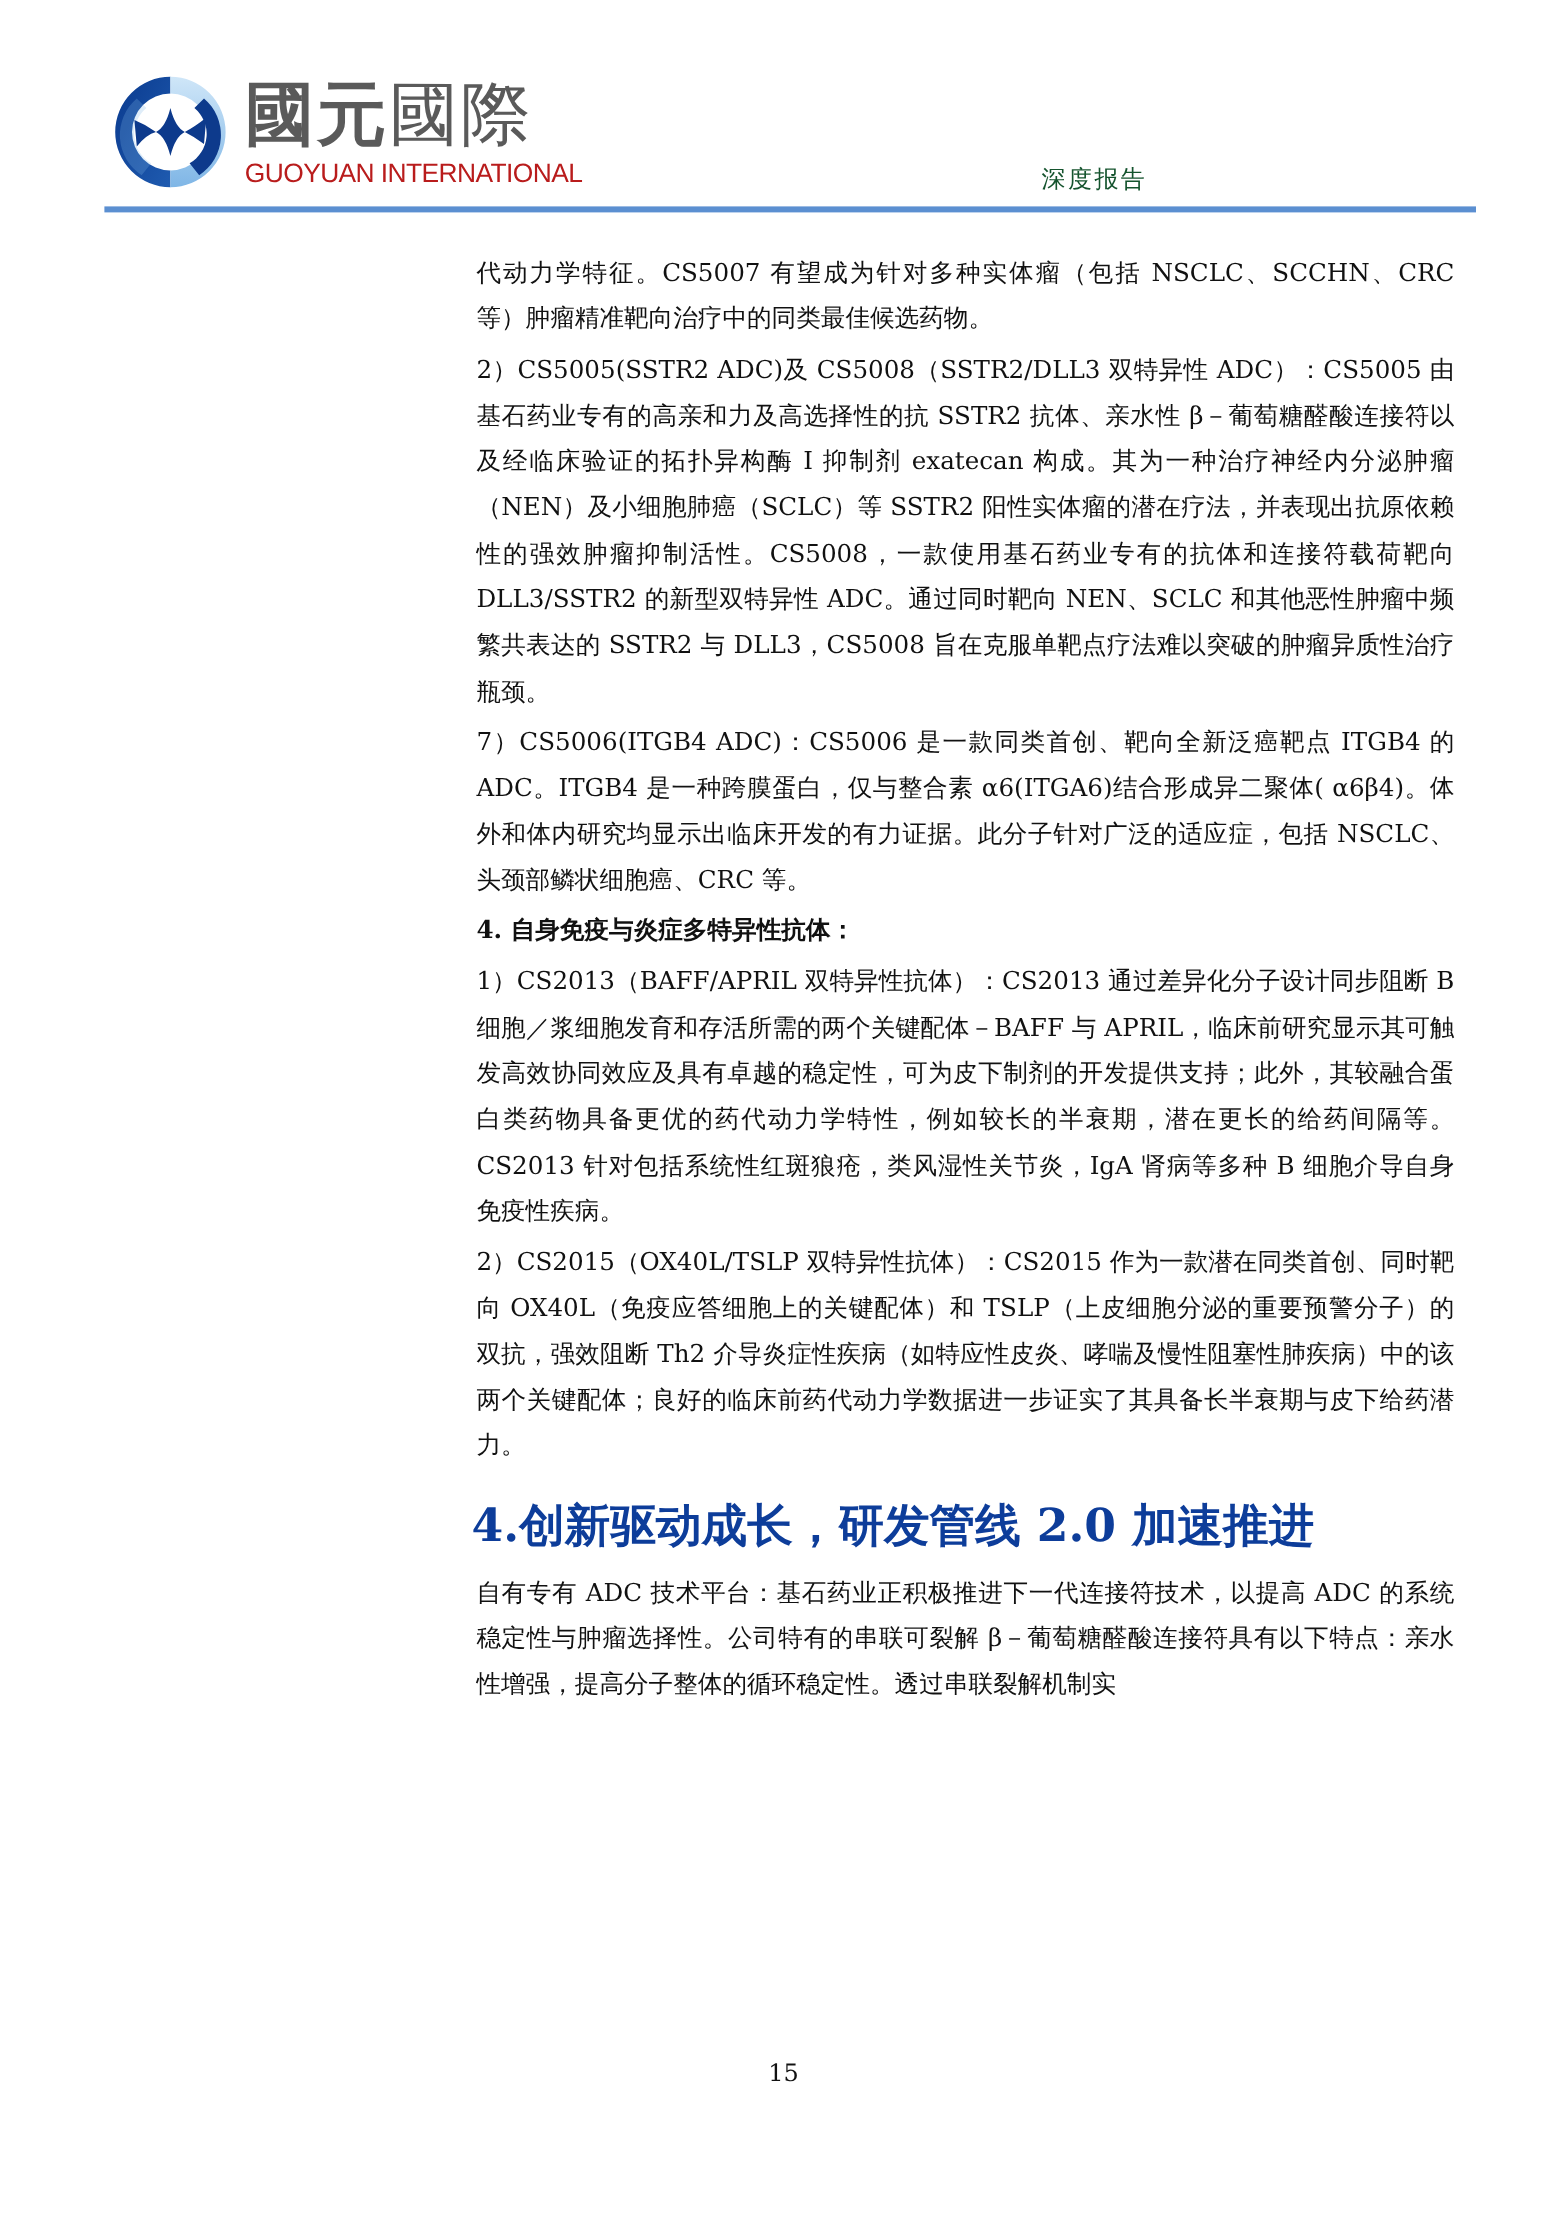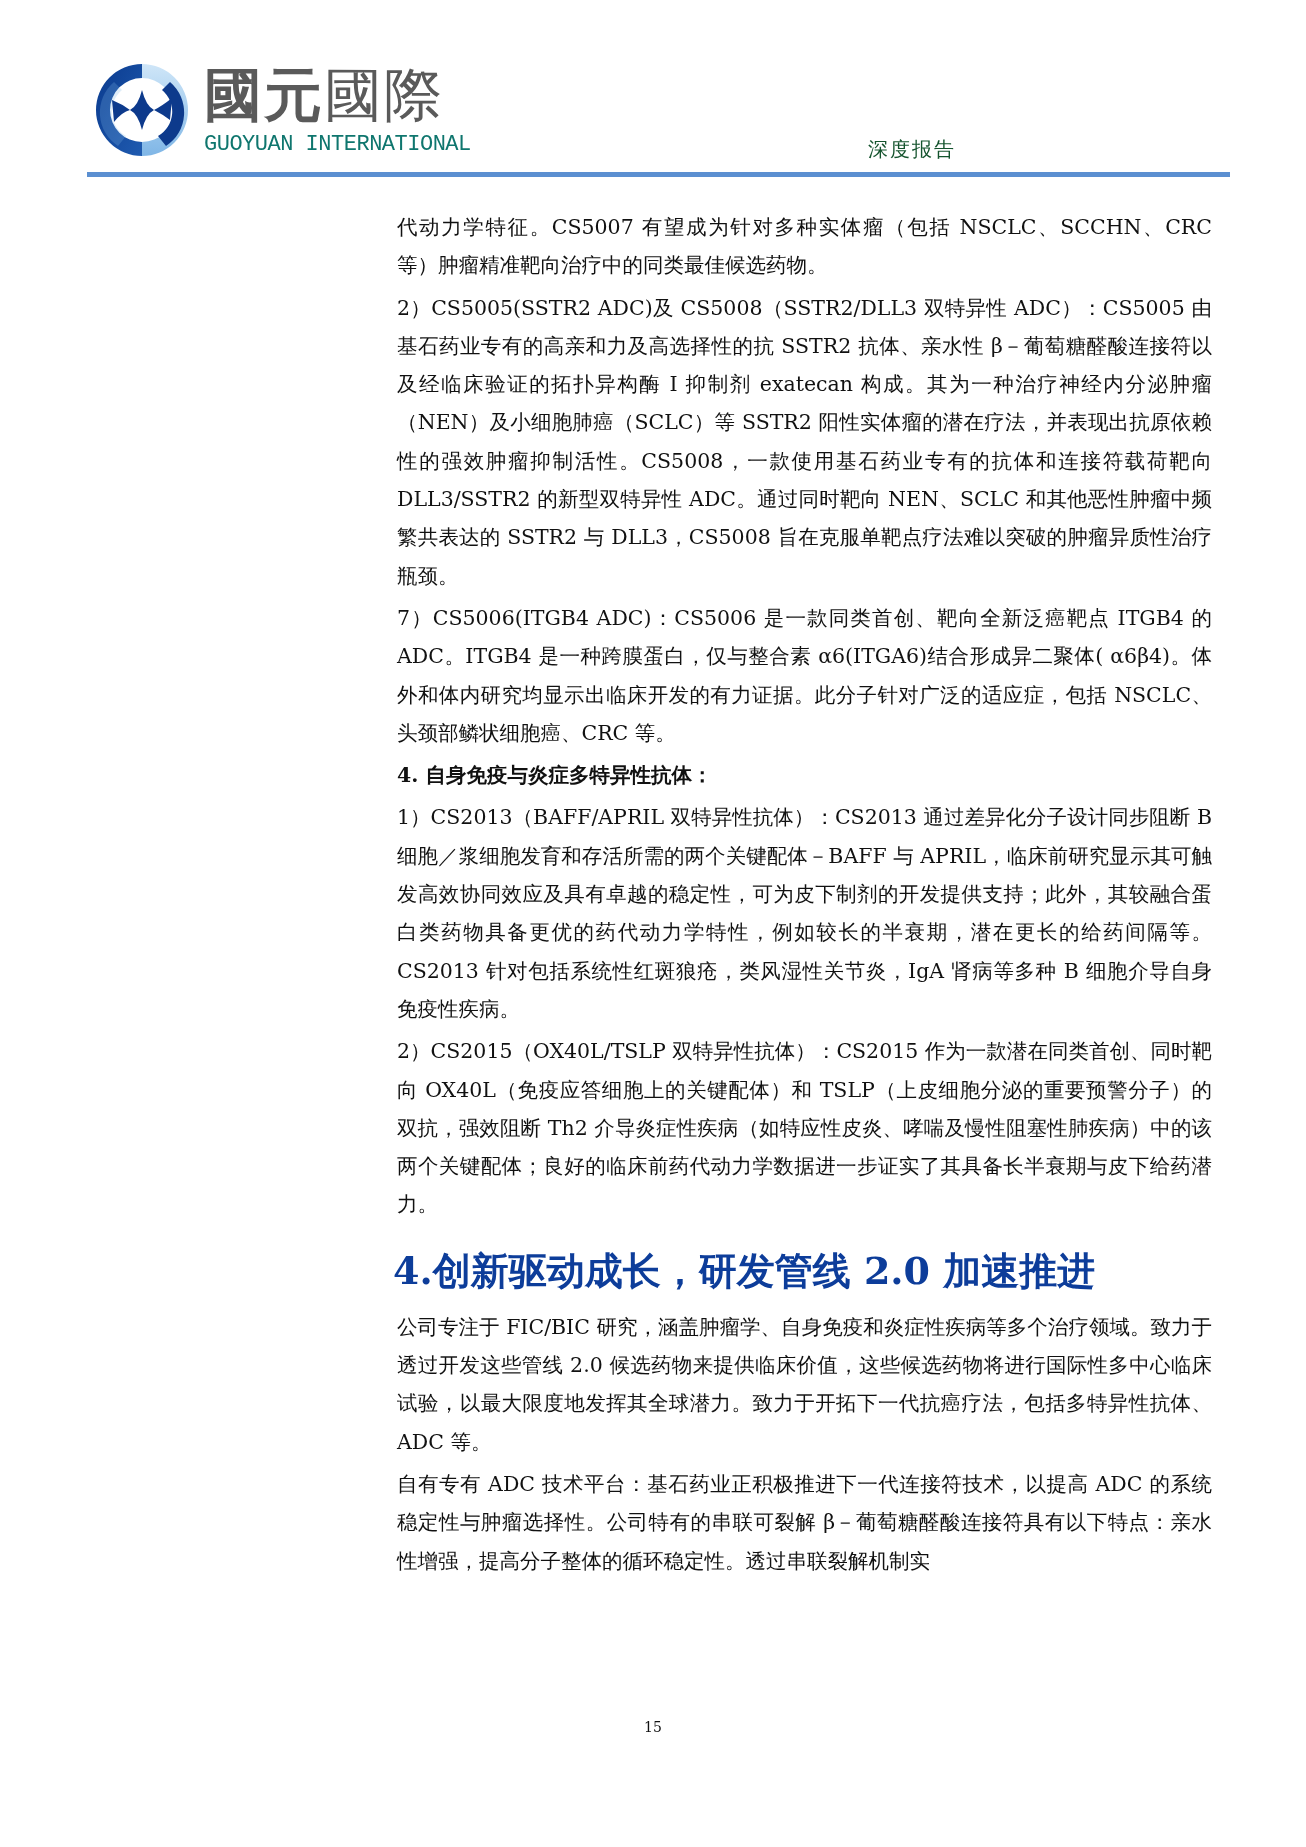--- a/index.html
+++ b/index.html
@@ -42,24 +42,24 @@
     line-height: 70px;
     color: #5a5a5a;
     letter-spacing: 2px;
     white-space: nowrap;
   }
   .logo-cn .b { font-weight: bold; }
   .logo-en {
     position: absolute;
     left: 112px;
     top: 72px;
-    font-family: Liberation Mono, monospace;
+    font-family: Liberation Sans, sans-serif;
     font-size: 22px;
     line-height: 26px;
-    color: #0f766e;
+    color: #b91c1c;
     letter-spacing: -0.5px;
     white-space: nowrap;
   }
   .report-type {
     position: absolute;
     right: 80px;
     top: 137px;
     font-size: 20px;
     line-height: 24px;
     color: #14532d;
@@ -98,21 +98,21 @@
     color: #0d3d9a;
     margin: 22px 0 12px 0;
     white-space: nowrap;
   }
   .page-number {
     position: absolute;
     left: 0;
     width: 1306px;
     top: 1716px;
     text-align: center;
-    font-size: 14px;
+    font-size: 20px;
     line-height: 22px;
     color: #111;
     box-sizing: border-box;
   }
 </style>
 </head>
 <body>
 
 <div class="header">
   <div class="logo">
@@ -149,17 +149,16 @@
 </div>
 
 <div class="content">
   <p class="p">代动力学特征。CS5007 有望成为针对多种实体瘤（包括 NSCLC、SCCHN、CRC 等）肿瘤精准靶向治疗中的同类最佳候选药物。</p>
   <p class="p">2）CS5005(SSTR2 ADC)及 CS5008（SSTR2/DLL3 双特异性 ADC）：CS5005 由基石药业专有的高亲和力及高选择性的抗 SSTR2 抗体、亲水性 β－葡萄糖醛酸连接符以及经临床验证的拓扑异构酶 I 抑制剂 exatecan 构成。其为一种治疗神经内分泌肿瘤（NEN）及小细胞肺癌（SCLC）等 SSTR2 阳性实体瘤的潜在疗法，并表现出抗原依赖性的强效肿瘤抑制活性。CS5008，一款使用基石药业专有的抗体和连接符载荷靶向 DLL3/SSTR2 的新型双特异性 ADC。通过同时靶向 NEN、SCLC 和其他恶性肿瘤中频繁共表达的 SSTR2 与 DLL3，CS5008 旨在克服单靶点疗法难以突破的肿瘤异质性治疗瓶颈。</p>
   <p class="p">7）CS5006(ITGB4 ADC)：CS5006 是一款同类首创、靶向全新泛癌靶点 ITGB4 的 ADC。ITGB4 是一种跨膜蛋白，仅与整合素 α6(ITGA6)结合形成异二聚体( α6β4)。体外和体内研究均显示出临床开发的有力证据。此分子针对广泛的适应症，包括 NSCLC、头颈部鳞状细胞癌、CRC 等。</p>
   <p class="p sub-heading">4. 自身免疫与炎症多特异性抗体：</p>
   <p class="p">1）CS2013（BAFF/APRIL 双特异性抗体）：CS2013 通过差异化分子设计同步阻断 B 细胞／浆细胞发育和存活所需的两个关键配体－BAFF 与 APRIL，临床前研究显示其可触发高效协同效应及具有卓越的稳定性，可为皮下制剂的开发提供支持；此外，其较融合蛋白类药物具备更优的药代动力学特性，例如较长的半衰期，潜在更长的给药间隔等。CS2013 针对包括系统性红斑狼疮，类风湿性关节炎，IgA 肾病等多种 B 细胞介导自身免疫性疾病。</p>
   <p class="p">2）CS2015（OX40L/TSLP 双特异性抗体）：CS2015 作为一款潜在同类首创、同时靶向 OX40L（免疫应答细胞上的关键配体）和 TSLP（上皮细胞分泌的重要预警分子）的双抗，强效阻断 Th2 介导炎症性疾病（如特应性皮炎、哮喘及慢性阻塞性肺疾病）中的该两个关键配体；良好的临床前药代动力学数据进一步证实了其具备长半衰期与皮下给药潜力。</p>
   <h2 class="section-heading">4.创新驱动成长，研发管线 2.0 加速推进</h2>
-  <p class="p">公司专注于 FIC/BIC 研究，涵盖肿瘤学、自身免疫和炎症性疾病等多个治疗领域。致力于透过开发这些管线 2.0 候选药物来提供临床价值，这些候选药物将进行国际性多中心临床试验，以最大限度地发挥其全球潜力。致力于开拓下一代抗癌疗法，包括多特异性抗体、ADC 等。</p>
   <p class="p">自有专有 ADC 技术平台：基石药业正积极推进下一代连接符技术，以提高 ADC 的系统稳定性与肿瘤选择性。公司特有的串联可裂解 β－葡萄糖醛酸连接符具有以下特点：亲水性增强，提高分子整体的循环稳定性。透过串联裂解机制实</p>
 </div>
 
 <div class="page-number">15</div>
 
 </body></html>

